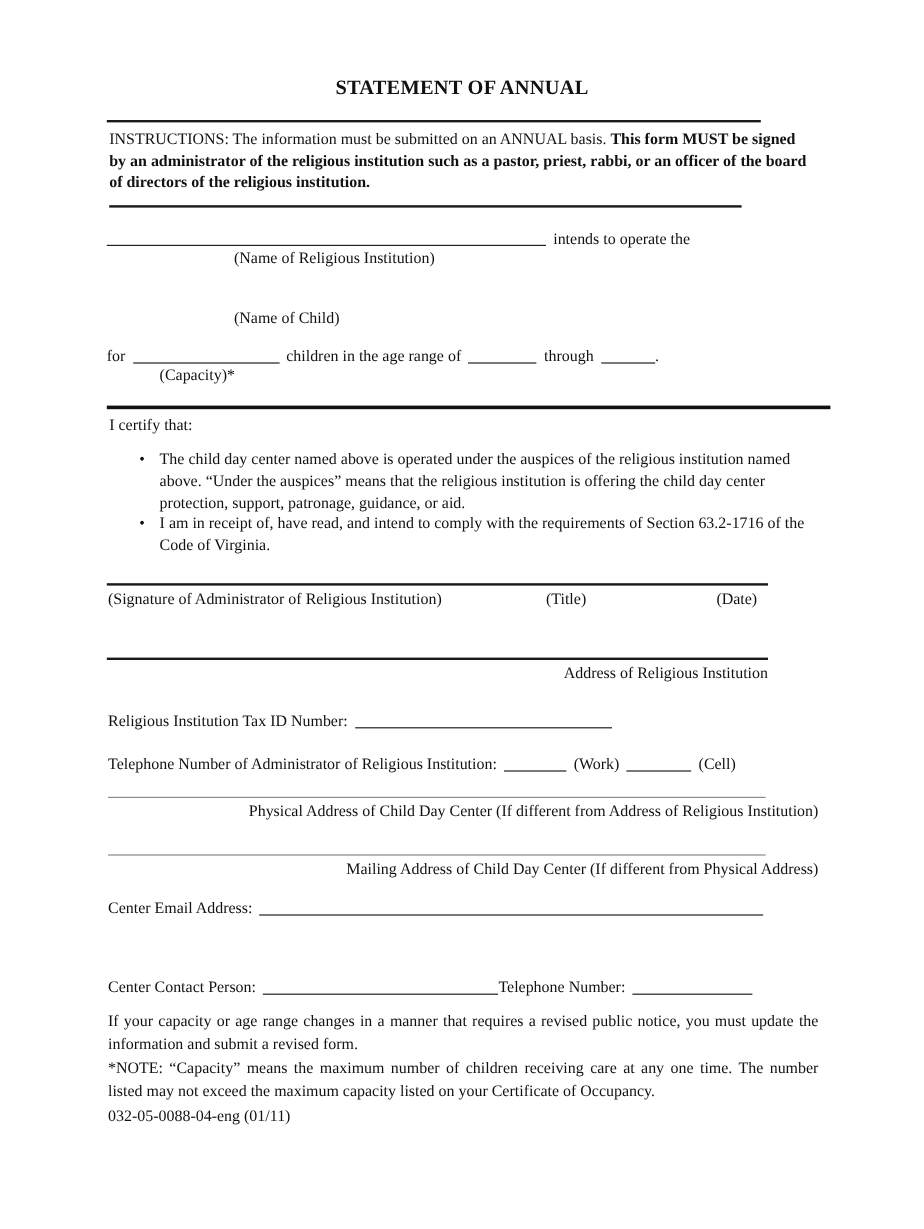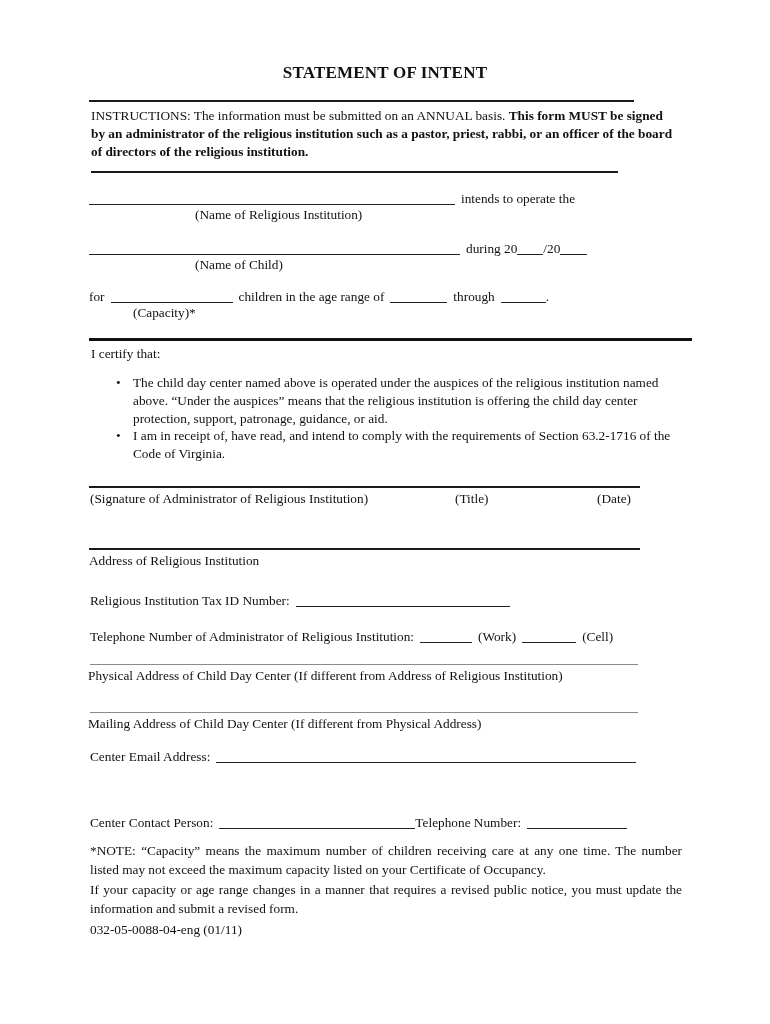--- a/index.html
+++ b/index.html
@@ -27,50 +27,47 @@
   .rule-gray { background: #8a8a8a; height: 1px; }
   .para { margin: 0; line-height: 17.8px; }
   .blank {
     display: inline-block;
     border-bottom: 1px solid #222222;
     height: 12px;
     position: relative;
     top: 2px;
   }
   .cap { white-space: nowrap; }
-  .center { text-align: left; }
+  .center { text-align: right; }
   .row { white-space: nowrap; }
   .ml6 { margin-left: 6px; }
   .mr6 { margin-right: 6px; }
   .bullets { line-height: 17.8px; }
   .bullet-item { display: flex; align-items: flex-start; }
   .bullet-item .dot { width: 17px; flex: 0 0 17px; }
   .note p { margin: 0; text-align: justify; line-height: 19.3px; }
 </style>
 </head>
 <body>
 
 <div class="page">
 
-  <h1 class="title abs">STATEMENT OF INTENT</h1>
+  <h1 class="title abs">STATEMENT OF ANNUAL</h1>
 
   <div class="abs rule" style="top:100px; left:89px; width:545px;"></div>
 
   <p class="abs para" style="top:107px; left:91px; width:589px;"><span>INSTRUCTIONS: The information must be submitted on an ANNUAL basis. </span><b>This form MUST be signed by an administrator of the religious institution such as a pastor, priest, rabbi, or an officer of the board of directors of the religious institution.</b></p>
 
   <div class="abs rule" style="top:171px; left:91px; width:527px;"></div>
 
   <div class="abs row" style="top:190px; left:89px;">
     <span class="blank mr6" style="width:366px;"></span><span>intends to operate the</span>
   </div>
   <div class="abs cap" style="top:207px; left:195px;">(Name of Religious Institution)</div>
 
-  <div class="abs row" style="top:240px; left:89px;">
-    <span class="blank mr6" style="width:371px;"></span><span>during 20</span><span class="blank" style="width:26px;"></span><span>/20</span><span class="blank" style="width:27px;"></span>
-  </div>
   <div class="abs cap" style="top:257px; left:195px;">(Name of Child)</div>
 
   <div class="abs row" style="top:288px; left:89px;text-align:center;">
     <span>for</span><span class="blank ml6 mr6" style="width:122px;"></span><span>children in the age range of</span><span class="blank ml6 mr6" style="width:57px;"></span><span>through</span><span class="blank ml6" style="width:45px;"></span><span>.</span>
   </div>
   <div class="abs cap" style="top:305px; left:133px;">(Capacity)*</div>
 
   <div class="abs rule-thick" style="top:338px; left:89px; width:603px;"></div>
   <div class="abs" style="top:346px; left:91px;">I certify that:</div>
 
@@ -110,19 +107,19 @@
   <div class="abs row" style="top:748px; left:90px;">
     <span>Center Email Address:</span><span class="blank ml6" style="width:420px;"></span>
   </div>
 
 
   <div class="abs row" style="top:814px; left:90px;">
     <span>Center Contact Person:</span><span class="blank ml6" style="width:196px;"></span><span>Telephone Number:</span><span class="blank ml6" style="width:100px;"></span>
   </div>
 
   <div class="abs note" style="top:841px; left:90px; width:592px;">
+    <p>If your capacity or age range changes in a manner that requires a revised public notice, you must update the information and submit a revised form.</p>
     <p>*NOTE:  “Capacity” means the maximum number of children receiving care at any one time.  The number listed may not exceed the maximum capacity listed on your Certificate of Occupancy.</p>
-    <p>If your capacity or age range changes in a manner that requires a revised public notice, you must update the information and submit a revised form.</p>
   </div>
 
   <div class="abs" style="top:922px; left:90px;">032-05-0088-04-eng (01/11)</div>
 
 </div>
 
 </body></html>

